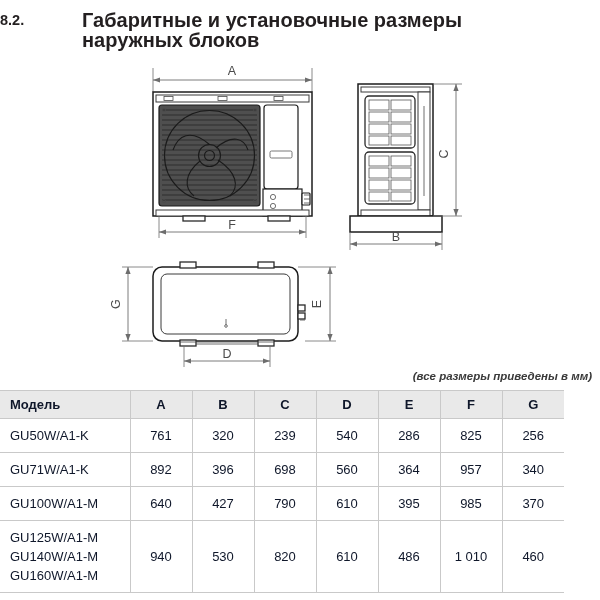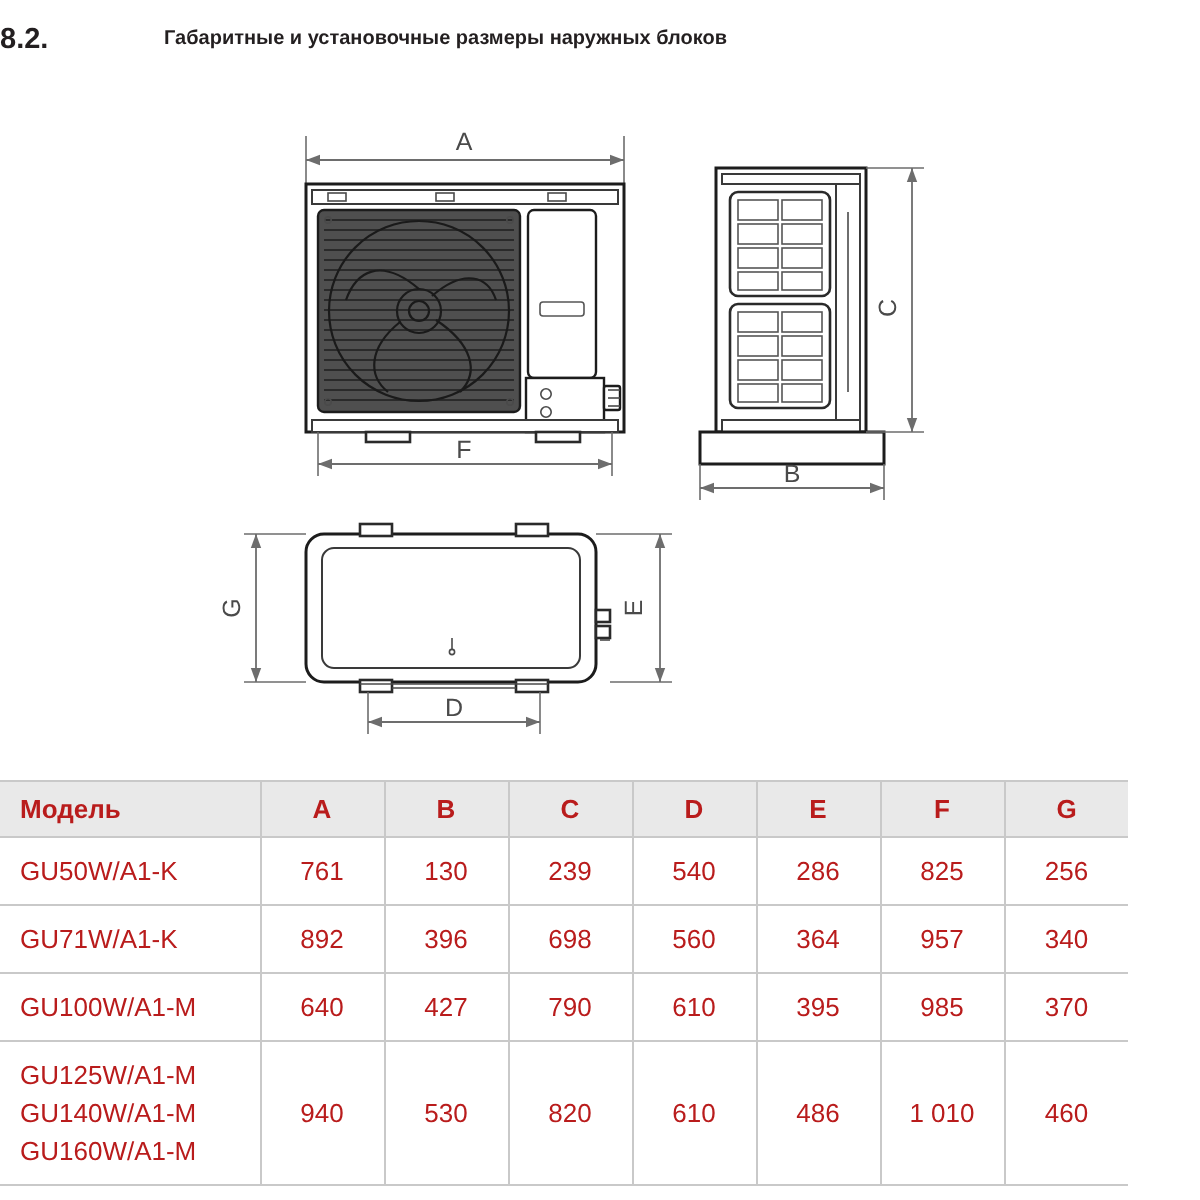--- a/index.html
+++ b/index.html
@@ -20,21 +20,21 @@
     display: flex;
     align-items: flex-start;
   }
   .heading-num {
     width: 82px;
     font-size: 14.5px;
     font-weight: bold;
     line-height: 20px;
   }
   .heading-text {
-    font-size: 10px;
+    font-size: 20px;
     font-weight: bold;
     line-height: 20px;
     max-width: 400px;
   }
 
   
   .drawings { position: absolute; top: 58px; left: 0; width: 600px; height: 310px; }
 
   svg text {
     font-family: "Liberation Sans", sans-serif;
@@ -64,21 +64,21 @@
     color: #3a3a3a;
   }
 
   
   .table-wrap { position: absolute; top: 390px; left: 0; width: 600px; }
   table.dims {
     width: 564px;
     border-collapse: collapse;
     table-layout: fixed;
     font-size: 13px;
-    color: #b91c1c;
+    color: #0f172a;
   }
   table.dims th, table.dims td {
     border: 1px solid #c9c9c9;
     text-align: center;
     vertical-align: middle;
     height: 34px;
   }
   table.dims thead th {
     background: #e9e9e9;
     font-weight: bold;
@@ -286,20 +286,21 @@
         <line class="extline" x1="76" y1="93" x2="76" y2="114"></line>
         <line class="extline" x1="162" y1="93" x2="162" y2="114"></line>
         <line class="dimline" x1="76" y1="108" x2="162" y2="108"></line>
         <polygon points="76,108 83,105.4 83,110.6" fill="#6d6d6d"></polygon>
         <polygon points="162,108 155,105.4 155,110.6" fill="#6d6d6d"></polygon>
         <text x="119" y="105">D</text>
       </g>
     </svg>
   </div>
 
+  <div class="note">(все размеры приведены в мм)</div>
 
   <div class="table-wrap">
     <table class="dims">
       <thead>
         <tr>
           <th class="model-col" style="width:130px">Модель</th>
           <th>A</th>
           <th>B</th>
           <th>C</th>
           <th>D</th>
@@ -307,21 +308,21 @@
           <th>F</th>
           <th class="last-col">G</th>
         </tr>
       </thead>
       <tbody>
         <tr>
           <td class="model-col">
               <span class="mline">GU50W/A1-K</span>
             </td>
           <td>761</td>
-          <td>130</td>
+          <td>320</td>
           <td>239</td>
           <td>540</td>
           <td>286</td>
           <td>825</td>
           <td class="last-col">256</td>
         </tr>
         <tr>
           <td class="model-col">
               <span class="mline">GU71W/A1-K</span>
             </td>

